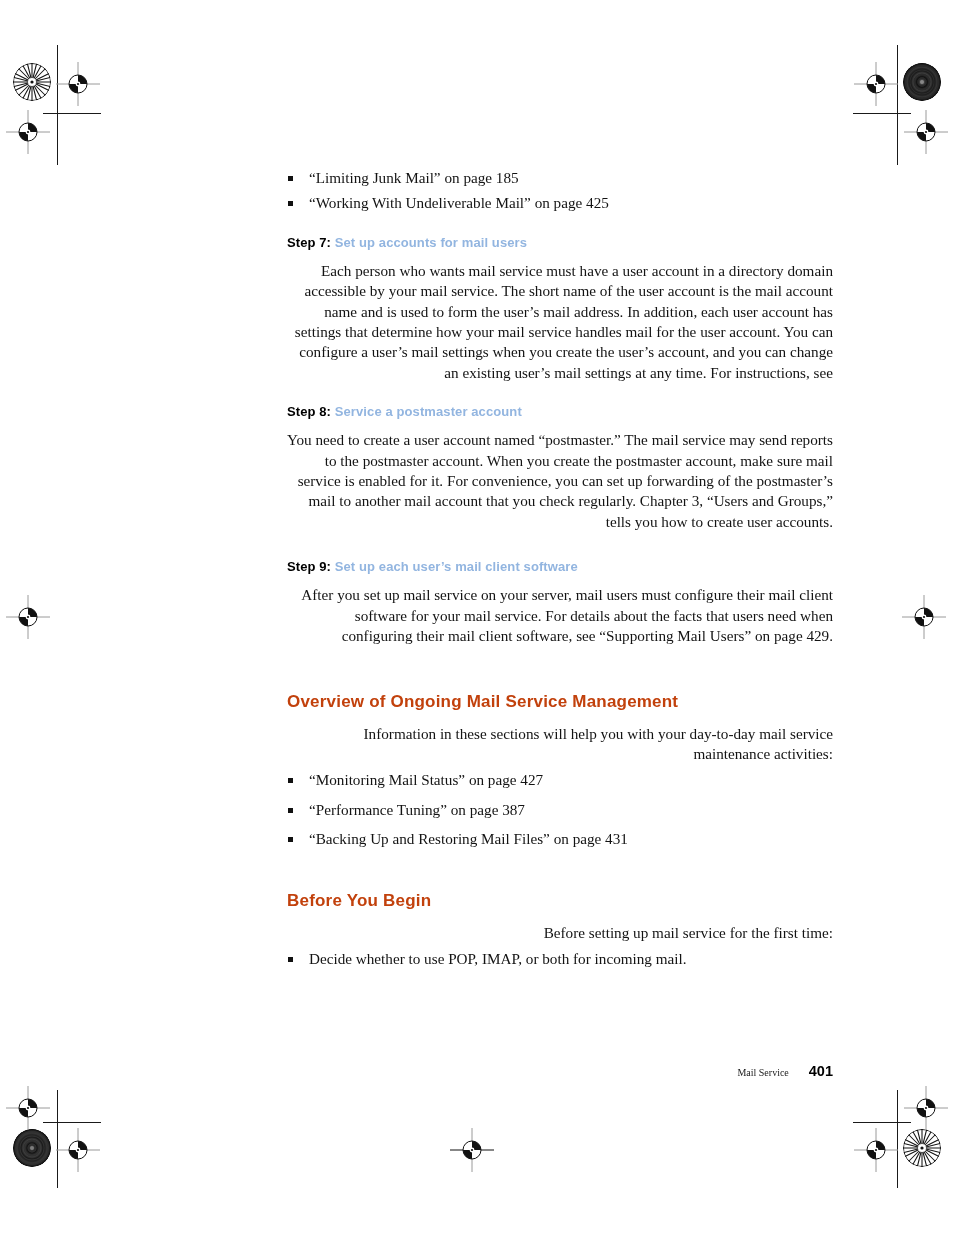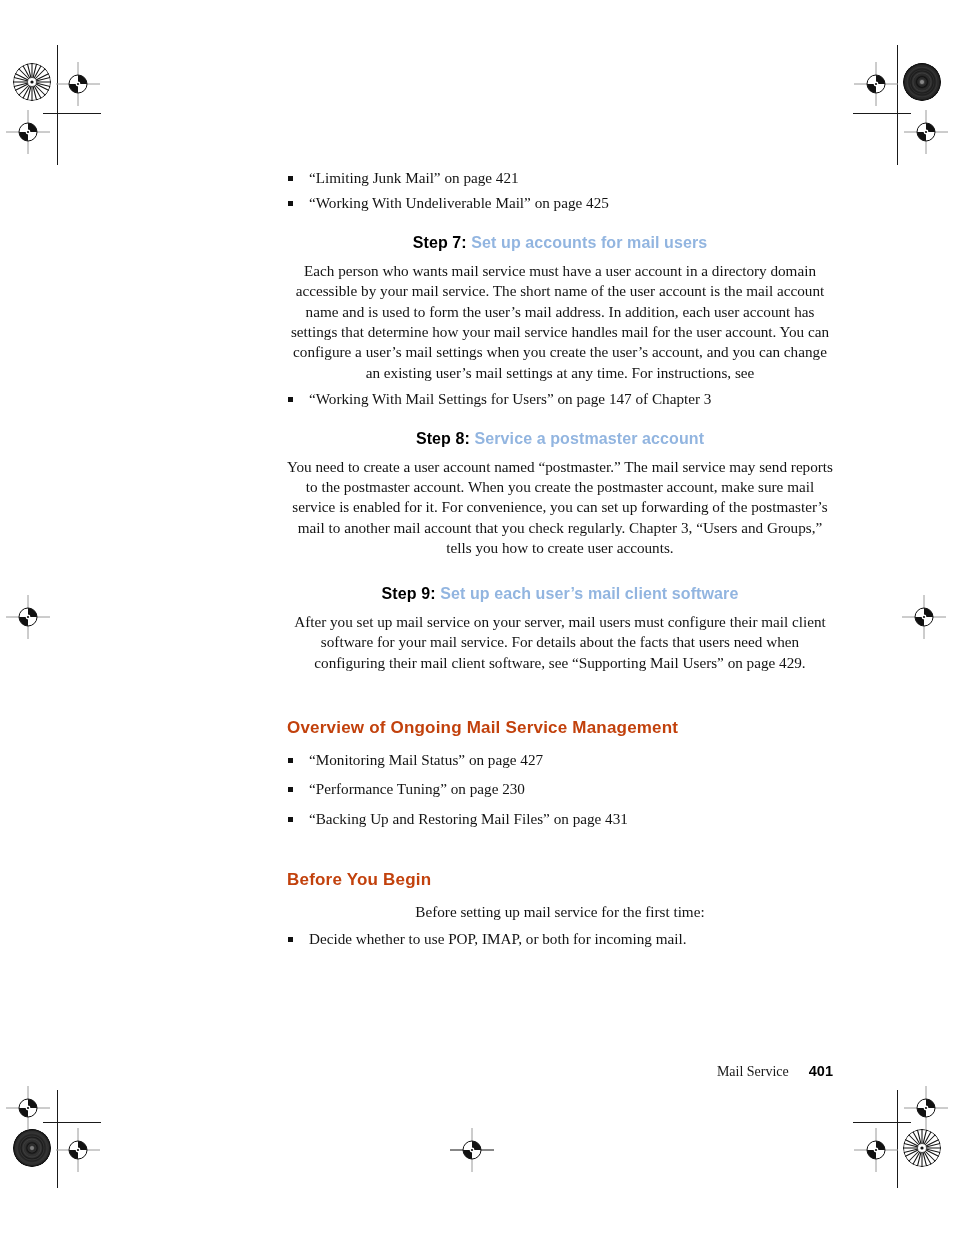--- a/index.html
+++ b/index.html
@@ -50,21 +50,21 @@
     top: 168px;
     width: 546px;
   }
 
   p.body {
     font-family: "Liberation Serif", serif;
     font-size: 15.2px;
     line-height: 20.4px;
     margin: 0 0 6px 0;
     color: #131313;
-    text-align: center;
+    text-align: right;
   }
 
   ul.bullets {
     list-style: none;
     margin: 0 0 4px 0;
     padding: 0;
   }
   ul.bullets li {
     position: relative;
     font-family: "Liberation Serif", serif;
@@ -78,26 +78,25 @@
     position: absolute;
     left: 1px;
     top: 8px;
     width: 5px;
     height: 5px;
     background: #111111;
   }
 
   h3.step {
     font-family: "Liberation Sans", sans-serif;
-    font-size: 16px;
+    font-size: 13px;
     font-weight: bold;
     margin: 20px 0 9px 0;
     line-height: 18px;
     letter-spacing: 0.1px;
-    text-align: center;
   }
   h3.step .step-num { color: #000000; }
   h3.step .step-title { color: #92b5e0; }
 
   h2.section {
     font-family: "Liberation Sans", sans-serif;
     font-size: 17px;
     font-weight: bold;
     color: #c2410c;
     margin: 44px 0 12px 0;
@@ -108,21 +107,21 @@
   
   .footer {
     position: absolute;
     left: 287px;
     top: 1062px;
     width: 546px;
     text-align: right;
   }
   .footer .ftxt {
     font-family: "Liberation Serif", serif;
-    font-size: 14px;
+    font-size: 10px;
     color: #1a1a1a;
   }
   .footer .fnum {
     font-family: "Liberation Sans", sans-serif;
     font-size: 14.5px;
     font-weight: bold;
     color: #000000;
     margin-left: 16px;
   }
 </style>
@@ -417,61 +416,58 @@
       <circle cx="22" cy="22" r="2.4" fill="#ffffff"></circle>
       <circle cx="22" cy="22" r="1.1" fill="#111111"></circle>
     </svg>
   </div>
 
   <div class="content">
 
     <ul class="bullets">
       <li>
         <span class="sq"></span>
-        <span>“Limiting Junk Mail” on page 421</span>
+        <span>“Limiting Junk Mail” on page 185</span>
       </li>
       <li>
         <span class="sq"></span>
         <span>“Working With Undeliverable Mail” on page 425</span>
       </li>
     </ul>
 
     <h3 class="step">
       <span class="step-num">Step 7:</span>
       <span class="step-title">Set up accounts for mail users</span>
     </h3>
     <p class="body">Each person who wants mail service must have a user account in a directory domain accessible by your mail service. The short name of the user account is the mail account name and is used to form the user’s mail address. In addition, each user account has settings that determine how your mail service handles mail for the user account. You can configure a user’s mail settings when you create the user’s account, and you can change an existing user’s mail settings at any time. For instructions, see</p>
     <ul class="bullets">
-      <li>
-        <span class="sq"></span>
-        <span>“Working With Mail Settings for Users” on page 147 of Chapter 3</span>
-      </li>
     </ul>
 
     <h3 class="step">
       <span class="step-num">Step 8:</span>
       <span class="step-title">Service a postmaster account</span>
     </h3>
     <p class="body">You need to create a user account named “postmaster.” The mail service may send reports to the postmaster account. When you create the postmaster account, make sure mail service is enabled for it. For convenience, you can set up forwarding of the postmaster’s mail to another mail account that you check regularly. Chapter 3, “Users and Groups,” tells you how to create user accounts.</p>
 
     <h3 class="step" style="margin-top:26px;">
       <span class="step-num">Step 9:</span>
       <span class="step-title">Set up each user’s mail client software</span>
     </h3>
     <p class="body">After you set up mail service on your server, mail users must configure their mail client software for your mail service. For details about the facts that users need when configuring their mail client software, see “Supporting Mail Users” on page 429.</p>
 
     <h2 class="section">Overview of Ongoing Mail Service Management</h2>
+    <p class="body">Information in these sections will help you with your day-to-day mail service maintenance activities:</p>
     <ul class="bullets" style="margin-top:6px;">
       <li style="margin-bottom:9px;">
         <span class="sq"></span>
         <span>“Monitoring Mail Status” on page 427</span>
       </li>
       <li style="margin-bottom:9px;">
         <span class="sq"></span>
-        <span>“Performance Tuning” on page 230</span>
+        <span>“Performance Tuning” on page 387</span>
       </li>
       <li style="">
         <span class="sq"></span>
         <span>“Backing Up and Restoring Mail Files” on page 431</span>
       </li>
     </ul>
 
     <h2 class="section" style="margin-top:40px;">Before You Begin</h2>
     <p class="body">Before setting up mail service for the first time:</p>
     <ul class="bullets" style="margin-top:6px;">

